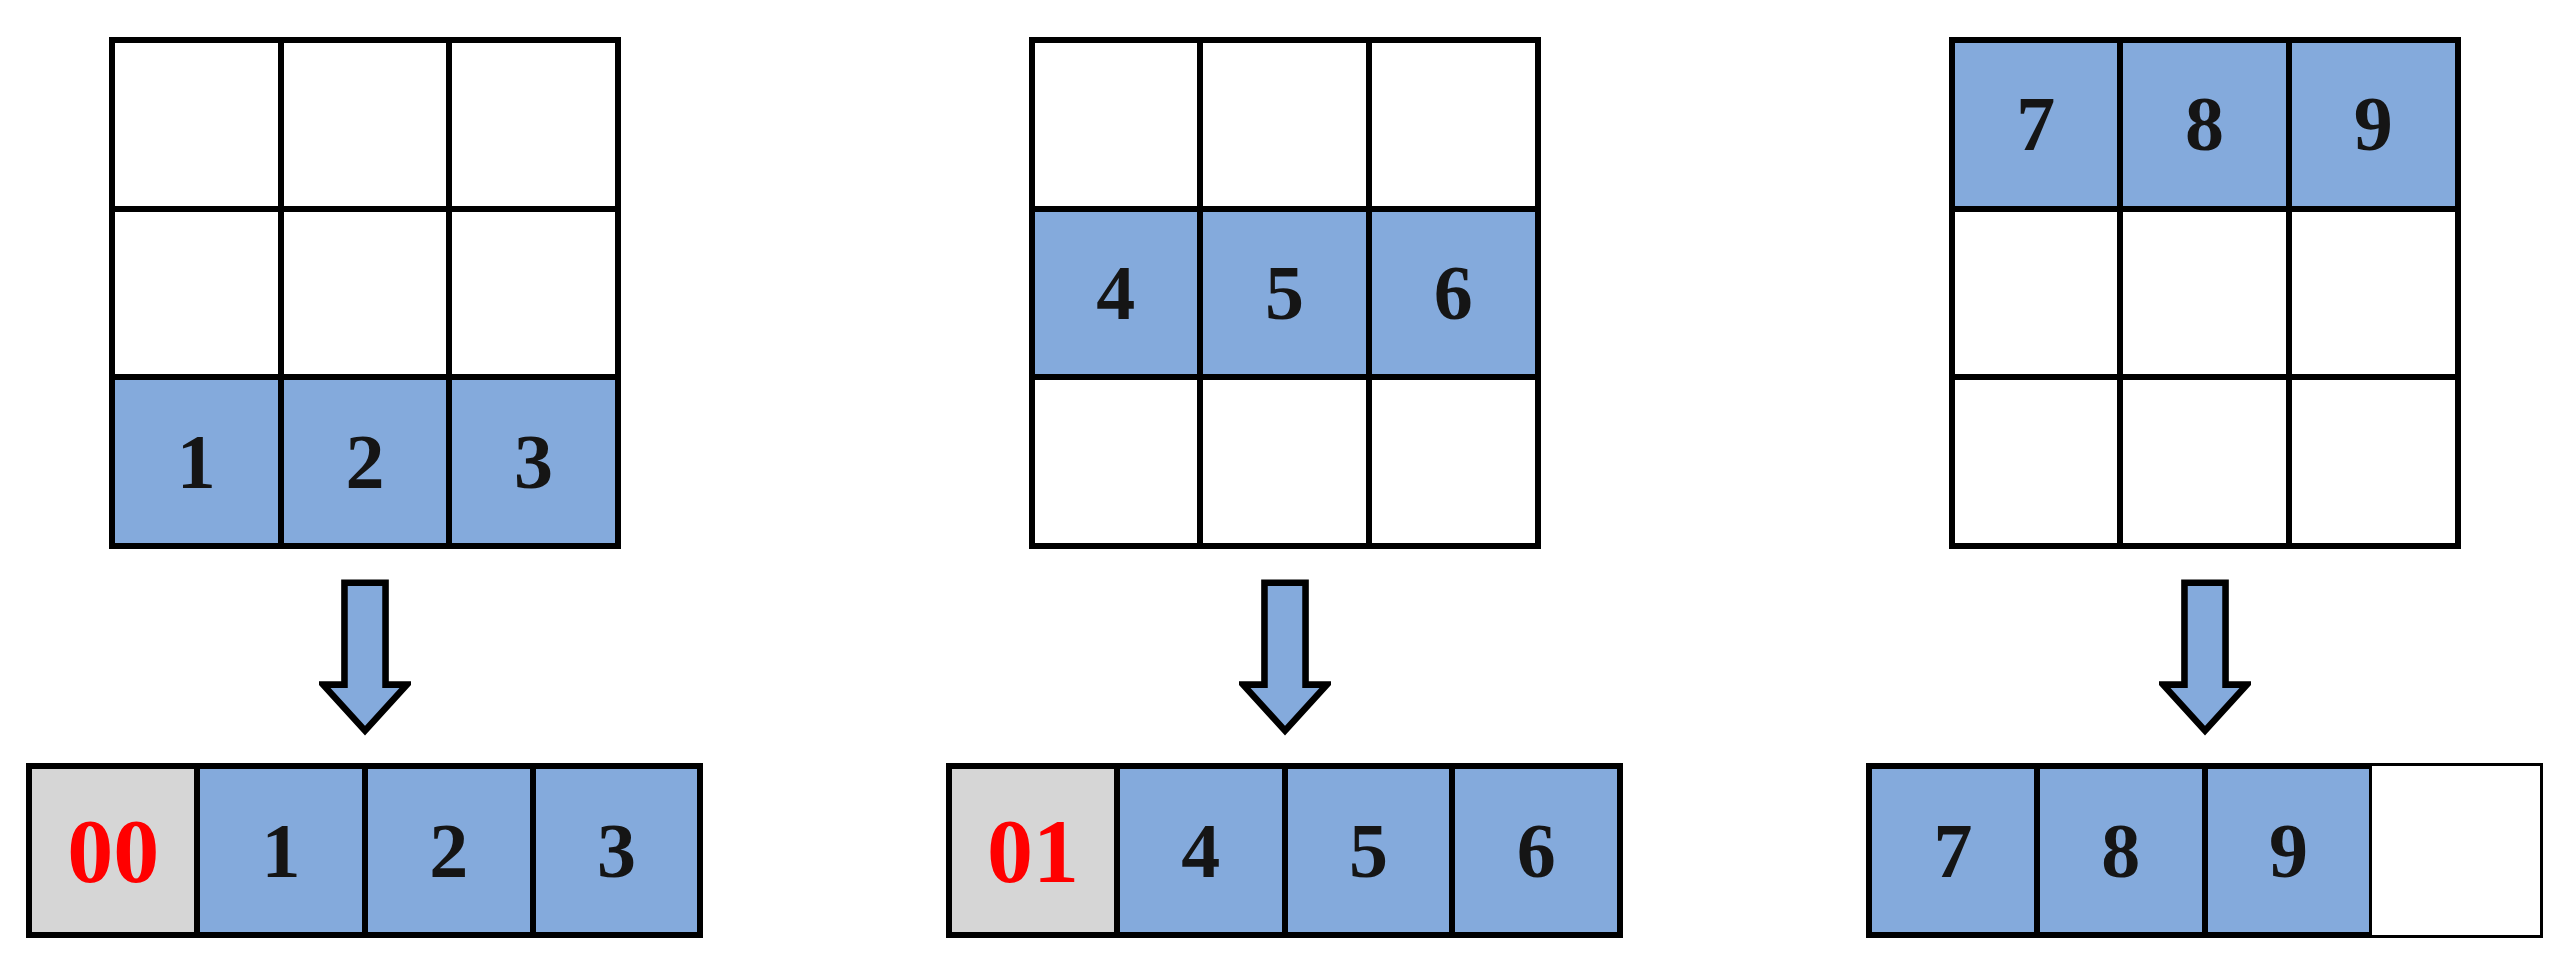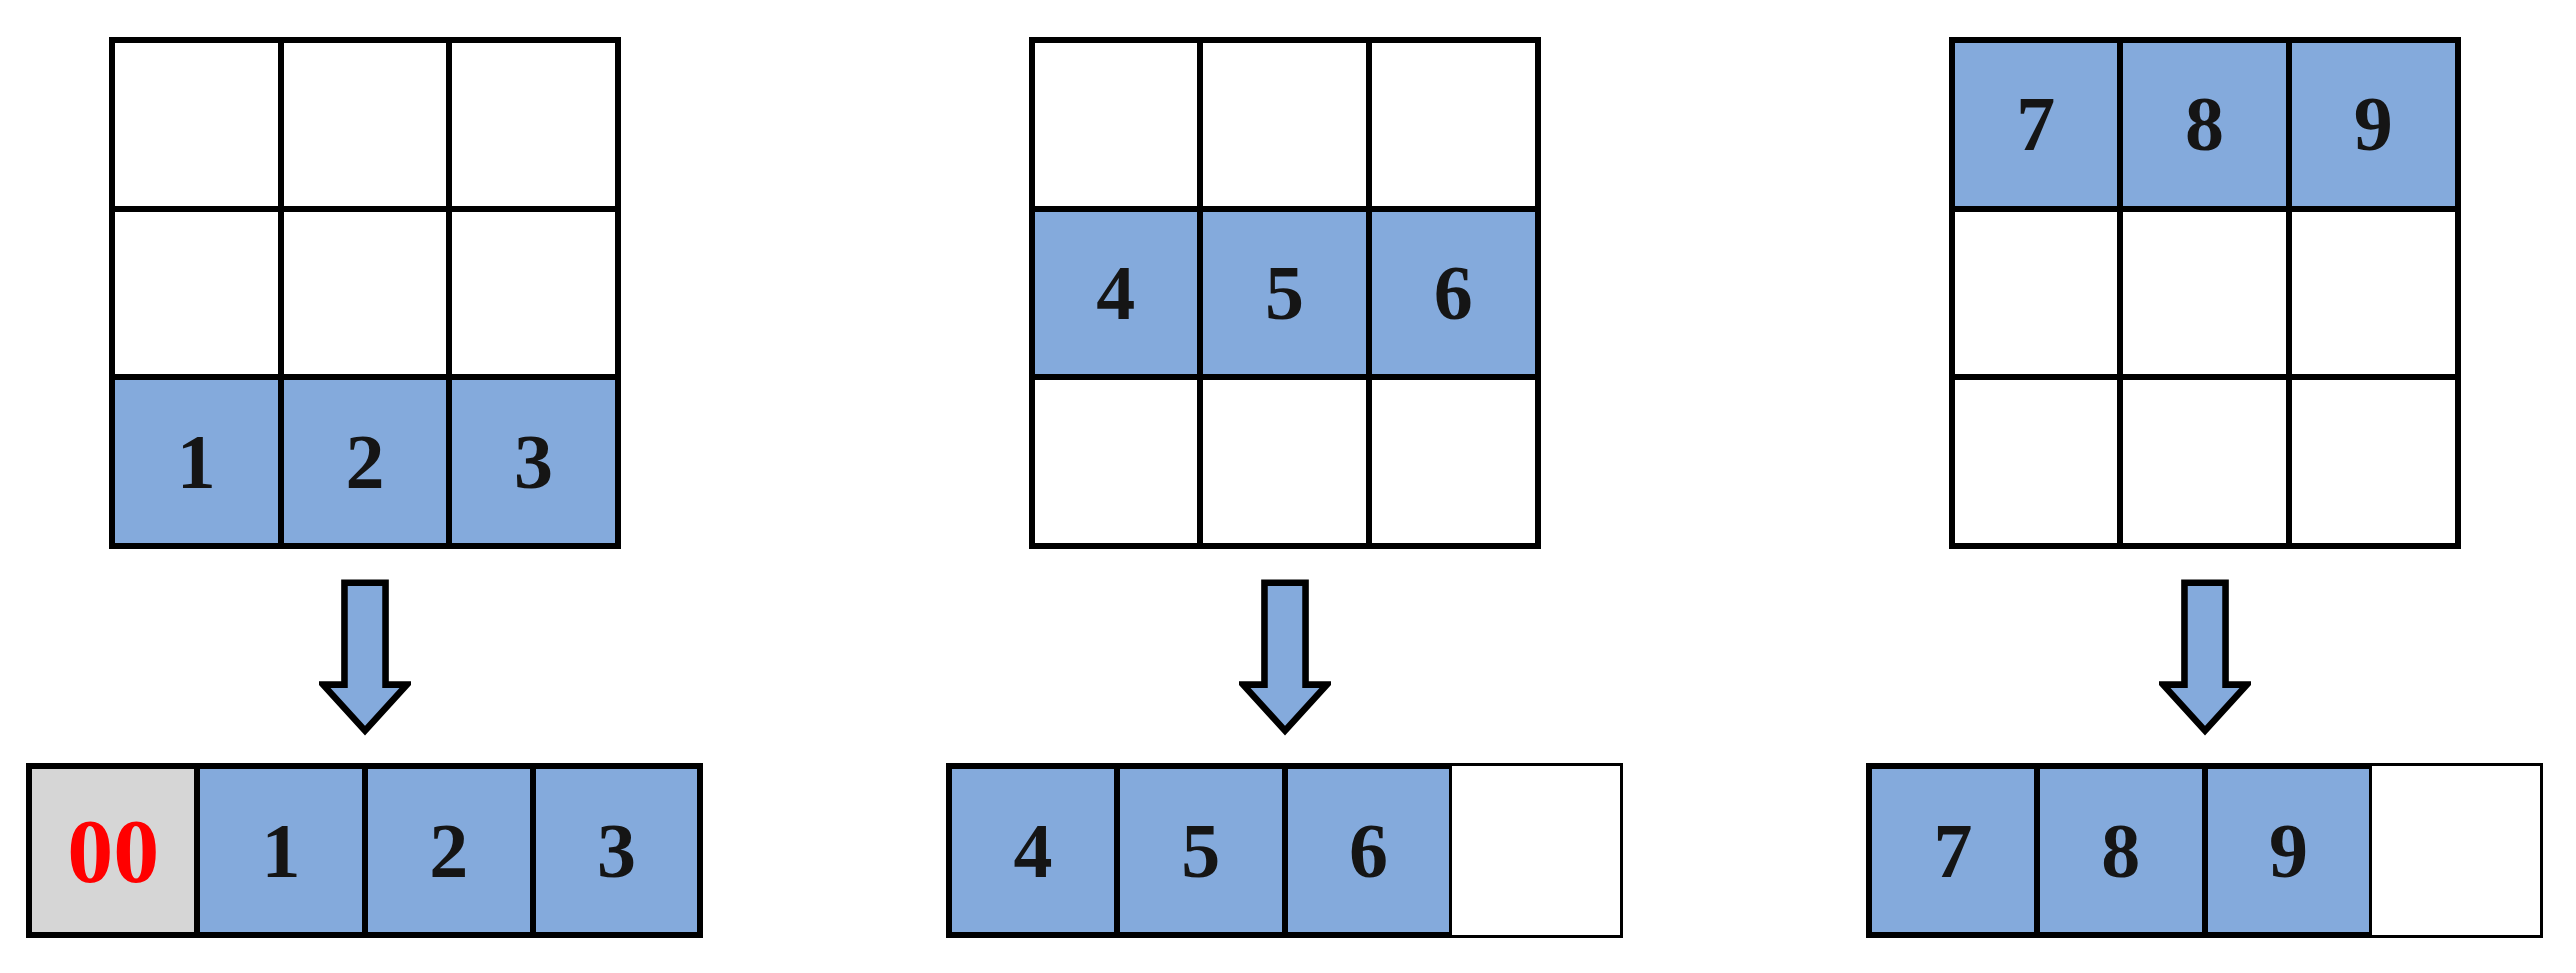--- a/index.html
+++ b/index.html
@@ -90,20 +90,21 @@
     <div class="cell"></div>
     <div class="cell"></div>
     <div class="cell"></div>
   </div>
   <div class="arrow-wrap">
     <svg width="92" height="157" viewBox="0 0 112 190" aria-hidden="true">
       <polygon points="31,4 81,4 81,128 107,128 56,184 5,128 31,128" fill="#84AADC" stroke="#000000" stroke-width="8" stroke-linejoin="miter"></polygon>
     </svg>
   </div>
   <div class="bar">
+    <div class="cell code">01</div>
     <div class="cell blue">4</div>
     <div class="cell blue">5</div>
     <div class="cell blue">6</div>
   </div>
 </div>
 
 <div class="panel panel-3">
   <div class="grid33">
     <div class="cell blue">7</div>
     <div class="cell blue">8</div>

